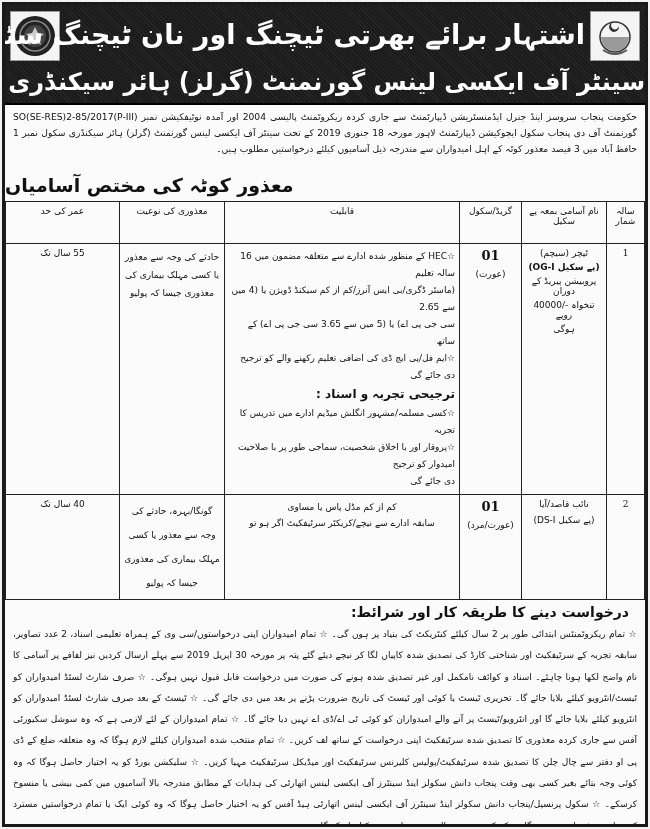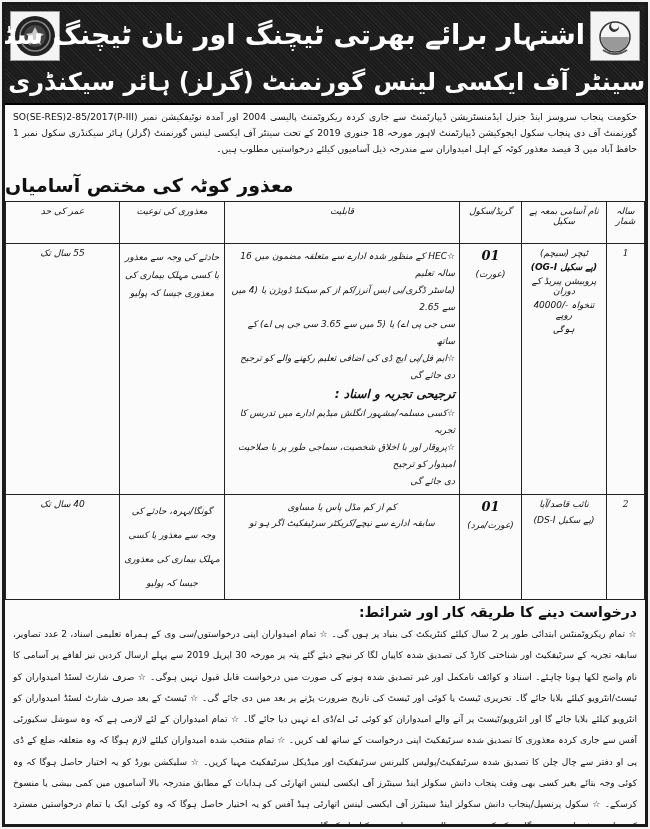--- a/index.html
+++ b/index.html
@@ -36,38 +36,38 @@
   }
   .subhead {
     direction: rtl; text-align: left; font-size: 19px; font-weight: bold;
     height: 30px; line-height: 28px;
   }
   table.posts {
     width: 100%; border-collapse: collapse; direction: rtl; table-layout: fixed;
   }
   table.posts th, table.posts td {
     border: 1.5px solid #222; font-size: 9px; text-align: center; vertical-align: top;
-    font-weight: normal; padding: 4px 4px; font-style: italic;
+    font-weight: normal; padding: 4px 4px;
   }
   table.posts th { height: 42px; }
   .col-no { width: 38px; }
   .col-name { width: 85px; }
   .col-bps { width: 62px; }
   .col-qual { width: 235px; }
   .col-dis { width: 105px; }
   .col-age { width: auto; }
   td.mid { vertical-align: middle; }
   .row1 td { height: 192px; }
   .row2 td { height: 72px; }
   .qual-list { text-align: right; line-height: 17px; }
   .qual-list .pref { font-weight: bold; font-size: 12px; margin: 2px 0; }
   .num { font-weight: bold; font-size: 13px; font-family: "DejaVu Serif", serif; }
   .terms-title {
     direction: rtl; text-align: right; font-weight: bold; font-size: 14px;
-    padding: 4px 8px 0; height: 24px;
+    padding: 4px 16px 0; height: 24px;
   }
   .terms {
     direction: rtl; text-align: justify; font-size: 9px; line-height: 21.3px;
     padding: 0 8px; height: 195px;
   }
   .footer { position: relative; height: 70px; }
   .sig1 {
     position: absolute; left: 70px; top: 22px; direction: rtl; font-size: 17px; font-weight: bold;
   }
 </style>

